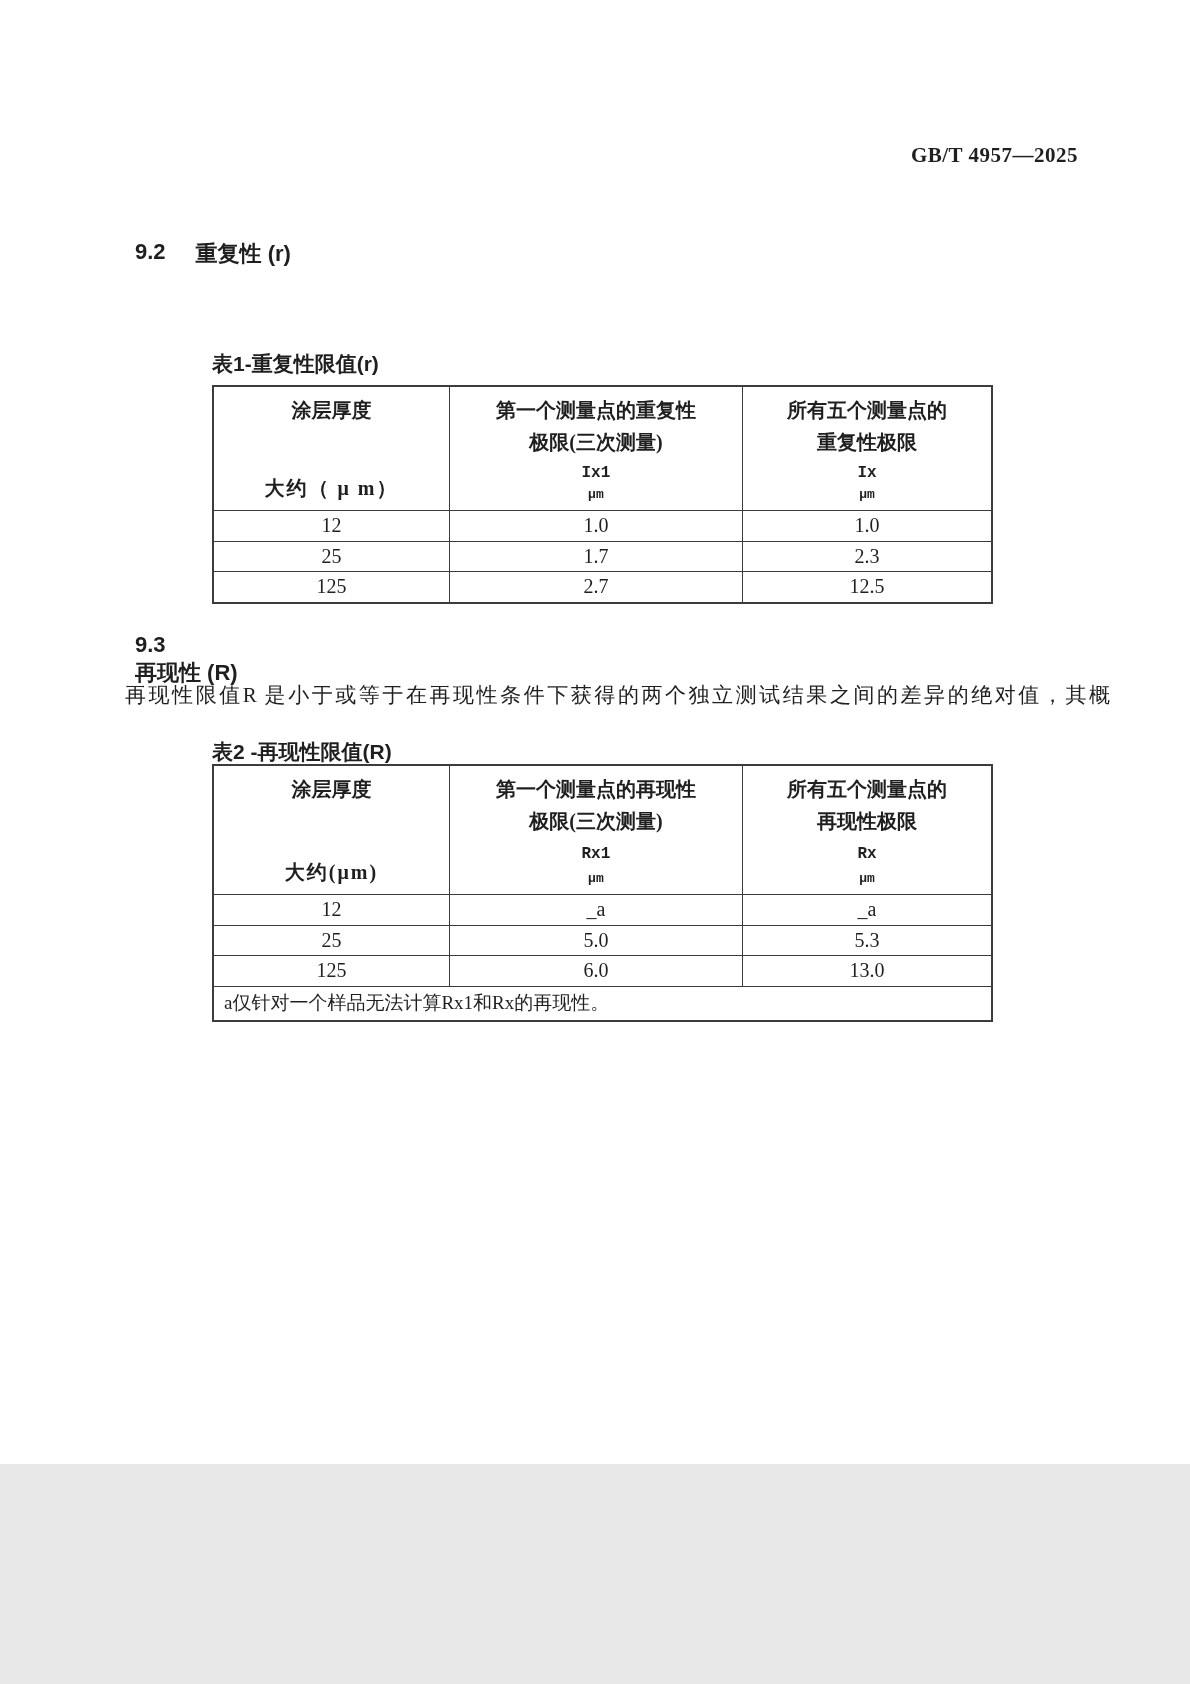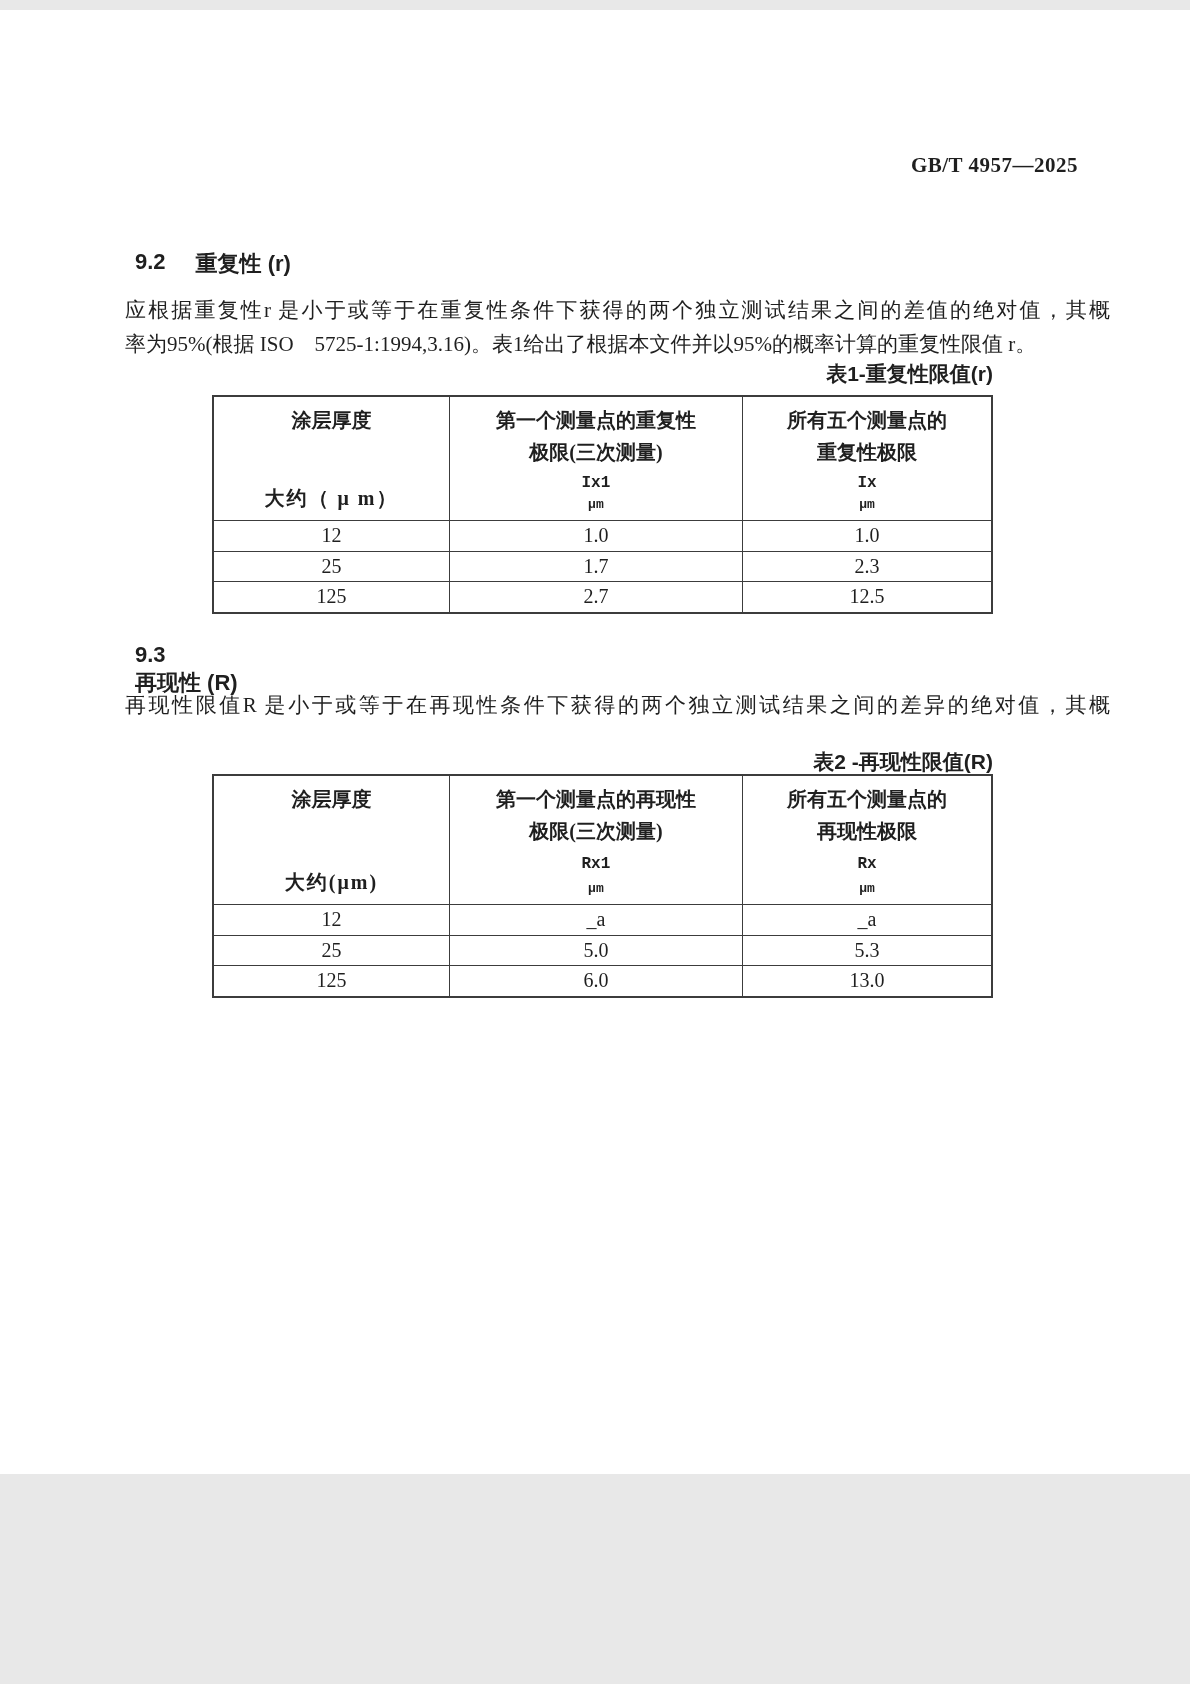--- a/index.html
+++ b/index.html
@@ -1,20 +1,20 @@
 <!DOCTYPE html>
 <html><head>
 <meta charset="utf-8">
 <style>
   html,body{margin:0;padding:0;background:#e8e8e8;}
   .page{
     position:relative;
     width:1190px;height:1464px;
     background:#ffffff;
-    margin:10px auto;
+    margin:0 auto;
     font-family:"Liberation Serif","DejaVu Serif",serif;
     color:#1f1f1f;
     overflow:hidden;
   }
   .header-right{
     position:absolute;top:143px;right:112px;
     font-size:21px;font-weight:bold;
     letter-spacing:0.5px;
   }
   .intro-para{
@@ -33,21 +33,21 @@
   .body-para{
     position:absolute;left:125px;width:985px;
     font-size:21px;line-height:34px;
   }
   .p92{top:283px;}
   .p93{top:678px;}
   .jline{text-align:justify;text-align-last:justify;}
   .nline{text-align:justify;}
   .tbl-title{
     position:absolute;left:212px;width:781px;
-    text-align:right;
+    text-align:left;
     font-family:"Liberation Sans","DejaVu Sans",sans-serif;
     font-weight:bold;font-size:21px;
   }
   .t1-title{top:350px;}
   .t2-title{top:738px;}
   .std-table{
     position:absolute;left:212px;width:781px;
     border-collapse:collapse;table-layout:fixed;
     border:2px solid #3c3c3c;
     font-family:"Liberation Serif","DejaVu Serif",serif;
@@ -95,24 +95,20 @@
 <div class="page">
 
   <div class="header-right">GB/T 4957—2025</div>
 
 
   <div class="sec-heading h92">
     <span class="sec-num">9.2</span>
     <span class="sec-title">重复性 (r)</span>
   </div>
 
-  <div class="body-para p92">
-    <div class="jline">应根据重复性r 是小于或等于在重复性条件下获得的两个独立测试结果之间的差值的绝对值，其概</div>
-    <div class="nline">率为95%(根据 ISO　5725-1:1994,3.16)。表1给出了根据本文件并以95%的概率计算的重复性限值 r。</div>
-  </div>
 
   <div class="tbl-title t1-title">表1-重复性限值(r)</div>
 
   <table class="std-table tbl1 h1h">
     <tbody>
         <tr>
       <td class="col-a">
         <div class="hcell">
           <div class="hc-top">涂层厚度</div>
           <div class="hc-bottom">大约（ μ m）</div>
@@ -206,18 +202,21 @@
     <tr class="data-row">
       <td>25</td>
       <td>5.0</td>
       <td>5.3</td>
     </tr>
     <tr class="data-row">
       <td>125</td>
       <td>6.0</td>
       <td>13.0</td>
     </tr>
+    <tr>
+      <td class="footnote-cell" colspan="3">a仅针对一个样品无法计算Rx1和Rx的再现性。</td>
+    </tr>
   </tbody>
     </table>
 
   <div class="page-number">13</div>
 
 </div>
 
 </body></html>

